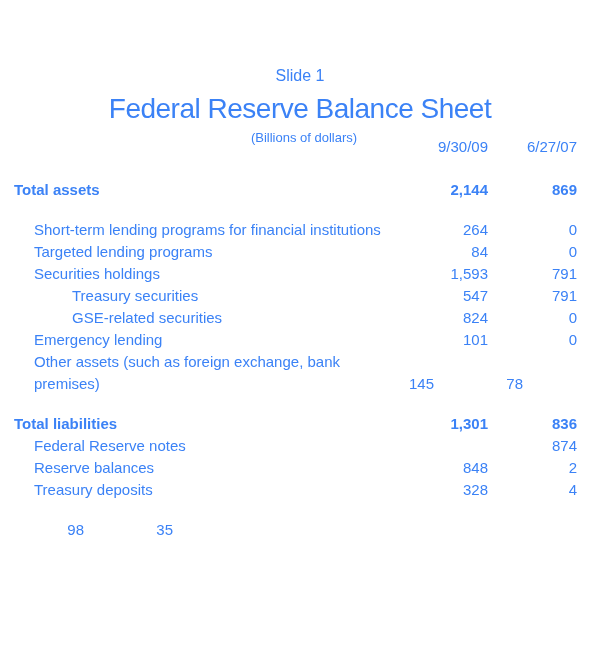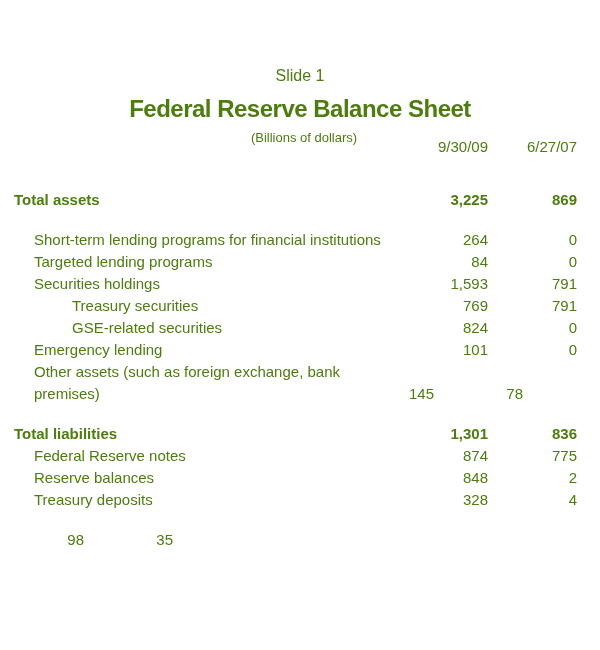--- a/index.html
+++ b/index.html
@@ -1,36 +1,36 @@
 <!DOCTYPE html>
 <html><head>
 <meta charset="utf-8">
 <style>
   html,body { margin:0; padding:0; background:#fff; }
   .page {
     position:relative;
     width:600px; height:650px;
     background:#ffffff;
-    color:#4d7c0f;
+    color:#3b82f6;
     font-family:"Liberation Sans", sans-serif;
     font-size:15px;
     overflow:hidden;
     box-sizing:border-box;
   }
   .slide-label {
     padding-top:67px;
     text-align:center;
     font-size:16px;
     line-height:18px;
   }
   .title {
     margin:5px 0 0 0;
     text-align:center;
-    font-size:24px;
-    font-weight:700;
+    font-size:28px;
+    font-weight:400;
     letter-spacing:-0.5px;
     line-height:38px;
   }
   .subheader {
     position:relative;
     display:flex;
     margin-top:2px;
     padding:0 23px 0 14px;
     height:26px;
     align-items:flex-end;
@@ -40,21 +40,21 @@
     left:0; right:10px; top:0;
     text-align:center;
     font-size:13px;
     line-height:15px;
     margin-left:18px;
   }
   .spacer { flex:1; }
   .colhead { text-align:right; font-size:15px; line-height:18px; }
   .c1 { width:70px;margin-top:48px; }
   .c2 { width:89px; }
-  .table { margin-top:33px; }
+  .table { margin-top:23px; }
   .trow {
     display:flex;
     padding:0 23px 0 14px;
     line-height:22px;
   }
   .trow .lbl { flex:1; }
   .trow .v1 { width:70px; text-align:right; }
   .trow .v2 { width:89px; text-align:right; }
   .total { font-weight:bold; }
   .ind1 .lbl { padding-left:20px; }
@@ -77,21 +77,21 @@
     <span class="subtitle">(Billions of dollars)</span>
     <span class="spacer"></span>
     <span class="colhead c1">9/30/09</span>
     <span class="colhead c2">6/27/07</span>
   </div>
 
   <div class="table">
 
     <div class="trow total gap-after">
       <span class="lbl">Total assets</span>
-      <span class="v1">3,225</span>
+      <span class="v1">2,144</span>
       <span class="v2">869</span>
     </div>
 
     <div class="trow ind1">
       <span class="lbl">Short-term lending programs for financial institutions</span>
       <span class="v1">264</span>
       <span class="v2">0</span>
     </div>
 
     <div class="trow ind1">
@@ -101,21 +101,21 @@
     </div>
 
     <div class="trow ind1">
       <span class="lbl">Securities holdings</span>
       <span class="v1">1,593</span>
       <span class="v2">791</span>
     </div>
 
     <div class="trow ind2 italic">
       <span class="lbl">Treasury securities</span>
-      <span class="v1">769</span>
+      <span class="v1">547</span>
       <span class="v2">791</span>
     </div>
 
     <div class="trow ind2 italic">
       <span class="lbl">GSE-related securities</span>
       <span class="v1">824</span>
       <span class="v2">0</span>
     </div>
 
     <div class="trow ind1">
@@ -132,21 +132,20 @@
 
     <div class="trow total">
       <span class="lbl">Total liabilities</span>
       <span class="v1">1,301</span>
       <span class="v2">836</span>
     </div>
 
     <div class="trow ind1">
       <span class="lbl">Federal Reserve notes</span>
       <span class="v1">874</span>
-      <span class="v2">775</span>
     </div>
 
     <div class="trow ind1">
       <span class="lbl">Reserve balances</span>
       <span class="v1">848</span>
       <span class="v2">2</span>
     </div>
 
     <div class="trow ind1 gap-after">
       <span class="lbl">Treasury deposits</span>

